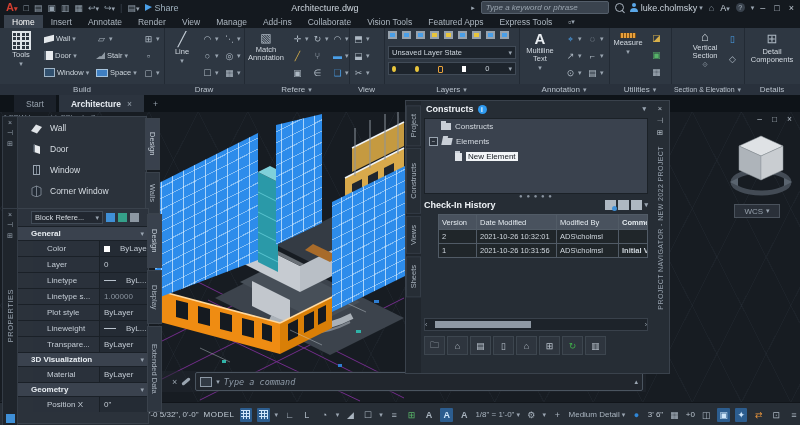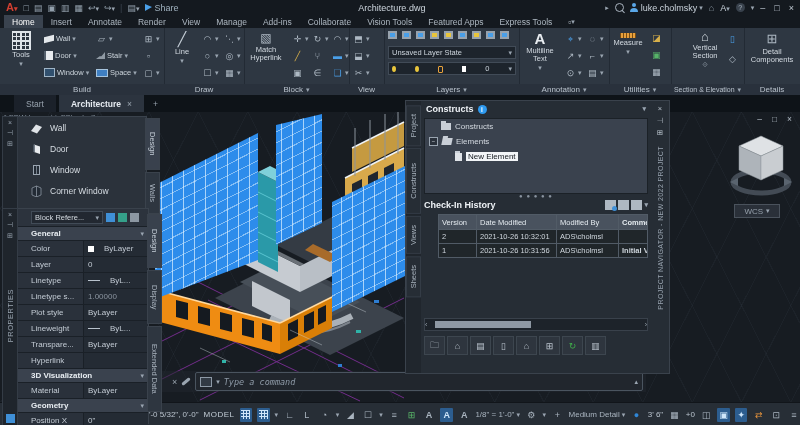--- a/index.html
+++ b/index.html
@@ -82,21 +82,21 @@
   .sidetab{background:#2e3640;border:1px solid #3a424c;color:#a8b2bd;font-size:7.5px;
            display:flex;align-items:center;justify-content:center;padding:6px 0;}
   .sidetab.on{background:#39414d;color:#c6cfd8;}
   .tp-item{display:flex;align-items:center;gap:7px;height:21px;padding-left:13px;color:#d6dce2;font-size:8.5px;}
   .prophdr{display:flex;align-items:center;gap:3px;height:15px;padding:1px 3px 1px 14px;background:#2c333d;}
   .propsel{flex:0 0 64px;display:flex;align-items:center;background:#222831;border:1px solid #414b57;height:11px;padding:0 3px;color:#d4dae0;font-size:7.5px;}
   .phicon{width:9px;height:9px;display:inline-block;}
   .secthdr{display:flex;align-items:center;height:13px;background:#3a424e;color:#e8edf2;font-weight:bold;font-size:8px;padding-left:14px;border-top:1px solid #1a2027;}
   .secthdr .arr{margin-left:auto;margin-right:4px;font-weight:normal;}
   .prow{display:flex;height:15px;border-top:1px solid #1a2027;font-size:8px;}
-  .prow .pl{flex:0 0 52px;background:#2a313b;color:#c3cbd4;display:flex;align-items:center;padding-left:14px;}
+  .prow .pl{flex:0 0 52px;background:#2a313b;color:#c3cbd4;display:flex;align-items:center;padding-left:14px;margin-left:16px;}
   .prow .pv{flex:1;background:#242b34;color:#c3cbd4;display:flex;align-items:center;gap:10px;padding-left:4px;border-left:1px solid #1a2027;}
   .prow .pv.dim{color:#8a949f;}
   
   .nav{position:absolute;left:405px;top:100px;width:263px;height:272px;z-index:21;background:#262d35;border:1px solid #3a424c;}
   .navtabs{position:absolute;left:0;top:0;width:15px;bottom:0;background:#20262d;display:flex;flex-direction:column;gap:2px;padding-top:4px;}
   .navtab{color:#a8b2bd;font-size:7.5px;display:flex;align-items:center;justify-content:center;padding:8px 0;background:#262d35;border:1px solid #343c46;}
   .navbody{position:absolute;left:15px;right:18px;top:0;bottom:0;}
   .navhdr{display:flex;align-items:center;gap:4px;height:16px;padding:0 5px;color:#eef2f6;font-weight:bold;font-size:9px;}
   .infoc{width:9px;height:9px;border-radius:50%;background:#2e9af0;color:#fff;font-size:6.5px;font-weight:bold;display:inline-flex;align-items:center;justify-content:center;}
   .tree{position:absolute;left:3px;right:3px;top:17px;height:74px;background:#3a424e;border:1px solid #1b2127;font-size:8px;color:#d4dae1;}
@@ -162,20 +162,23 @@
       <span>▤<span class="dd">▾</span></span>
     </span>
     <span class="st">
       <span class="share-tri"></span>
       <span style="color:#9fb0bd">Share</span>
     </span>
     <span style="flex:1"></span>
     <span class="tb-title">Architecture.dwg</span>
     <span style="flex:1"></span>
     <span class="dd">▸</span>
+    <span class="searchbox">
+        <span>Type a keyword or phrase</span>
+      </span>
     <span class="sicon"></span>
     <span class="st">
       <span class="person"></span>
       <span style="color:#c9d2db">luke.cholmsky</span>
       <span class="dd">▾</span>
     </span>
     <span style="color:#93a0ac;">⌂</span>
     <span style="color:#c9d2db;">A<span class="dd">▾</span></span>
     <span class="helpcirc">?</span>
       <span class="dd">▾</span>
@@ -285,21 +288,21 @@
           <span class="dd">▾</span>
         </div>
       <div class="plabel">
           <span>Draw</span>
         </div>
     </div>
 
     <div class="panel" style="left:244px;width:105px;">
       <div class="rb-big" style="left:2px;top:3px;width:40px;">
         <span class="gicon" style="width:16px;height:14px;font-size:12px;">▧</span>
-        <span>Match Hyperlink</span>
+        <span>Match Annotation</span>
       </div>
       <div class="rb-item" style="left:48px;top:6px;">
           <span class="gicon">✛</span>
           <span class="dd">▾</span>
         </div>
       <div class="rb-item" style="left:68px;top:6px;">
           <span class="gicon">↻</span>
           <span class="dd">▾</span>
         </div>
       <div class="rb-item" style="left:88px;top:6px;">
@@ -320,21 +323,21 @@
           <span class="gicon">▣</span>
         </div>
       <div class="rb-item" style="left:68px;top:40px;">
           <span class="gicon">∈</span>
         </div>
       <div class="rb-item" style="left:88px;top:40px;">
           <span class="gicon" style="color:#4a9fe8">❏</span>
           <span class="dd">▾</span>
         </div>
       <div class="plabel">
-          <span>Block</span>
+          <span>Refere</span>
           <span class="dd">▾</span>
         </div>
     </div>
 
     <div class="panel" style="left:349px;width:35px;">
       <div class="rb-item" style="left:4px;top:6px;">
           <span class="gicon">⬒</span>
           <span class="dd">▾</span>
         </div>
       <div class="rb-item" style="left:4px;top:23px;">
@@ -680,24 +683,20 @@
     <div class="prow">
       <span class="pl">Lineweight</span>
       <span class="pv">
           <span class="mline"></span>
           <span>ByL...</span>
         </span>
     </div>
     <div class="prow">
       <span class="pl">Transpare...</span>
       <span class="pv">ByLayer</span>
-    </div>
-    <div class="prow">
-      <span class="pl">Hyperlink</span>
-      <span class="pv"></span>
     </div>
     <div class="secthdr">
         <span>3D Visualization</span>
         <span class="arr dd">▾</span>
       </div>
     <div class="prow">
       <span class="pl">Material</span>
       <span class="pv">ByLayer</span>
     </div>
     <div class="secthdr">

